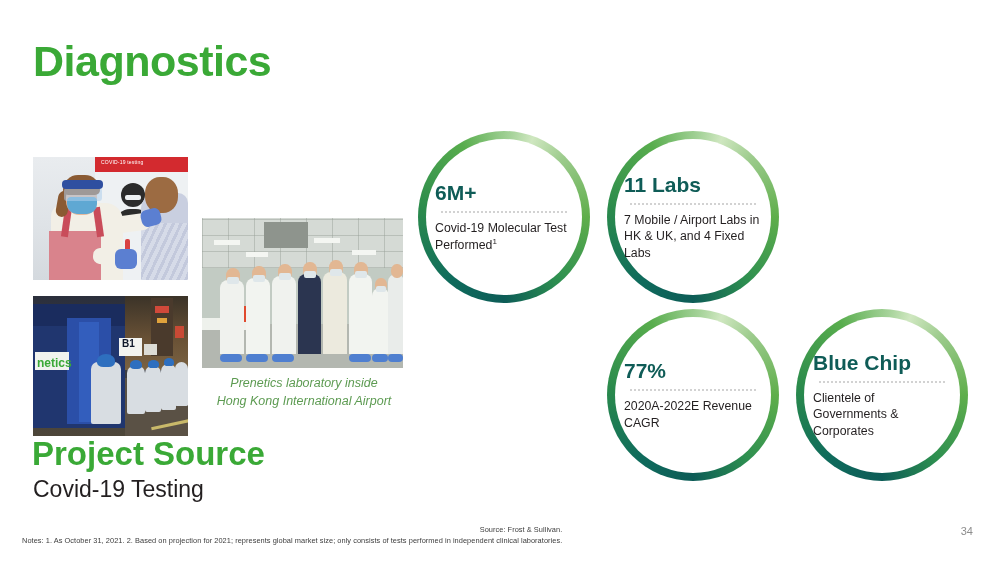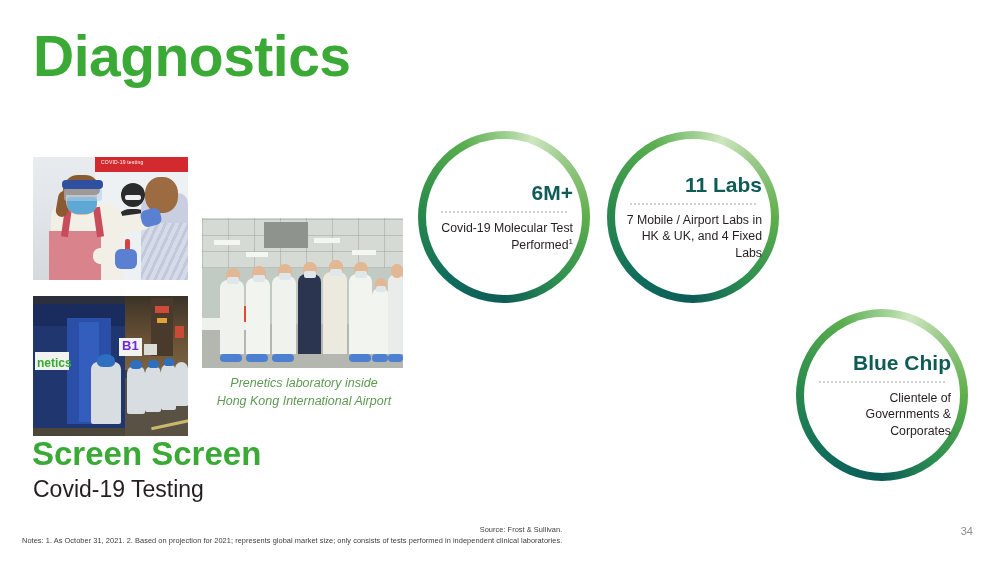--- a/index.html
+++ b/index.html
@@ -13,22 +13,22 @@
     position: relative;
     overflow: hidden;
     font-family: "Liberation Sans", sans-serif;
     color: #231f20;
   }
 
   
   .slide-title {
     position: absolute;
     left: 33px;
-    top: 28px;
-    font-size: 57px;
+    top: 40px;
+    font-size: 43px;
     font-weight: bold;
     color: #3aa936;
     letter-spacing: -0.5px;
     line-height: 1;
   }
 
   
   .photo {
     position: absolute;
     overflow: hidden;
@@ -75,21 +75,21 @@
   .p2-neon1 { position:absolute; left:122px; top:10px; width:14px; height:7px; background:#d1493a; }
   .p2-neon2 { position:absolute; left:124px; top:22px; width:10px; height:5px; background:#e0a23c; }
   .p2-neon3 { position:absolute; left:142px; top:30px; width:9px; height:12px; background:#c94a35; }
   .p2-tent { position:absolute; left:0; top:8px; width:92px; height:124px; background:#20366f; }
   .p2-tent-top { position:absolute; left:0; top:8px; width:92px; height:22px; background:#1a2c5e; }
   .p2-tent-flap { position:absolute; left:34px; top:22px; width:44px; height:106px; background:#2b4fa8; }
   .p2-tent-flap2 { position:absolute; left:46px; top:26px; width:20px; height:100px; background:#3763c4; opacity:.75; }
   .p2-sign { position:absolute; left:2px; top:56px; width:34px; height:18px; background:#f1f3ee; }
   .p2-sign-txt { position:absolute; left:4px; top:60px; font-size:12px; color:#3aa936; font-weight:700; }
   .p2-b1 { position:absolute; left:86px; top:42px; width:23px; height:18px; background:#f2f3f0; }
-  .p2-b1-txt { position:absolute; left:89px; top:43px; font-size:13px; font-weight:bold; color:#6d28d9; line-height:1; }
+  .p2-b1-txt { position:absolute; left:89px; top:43px; font-size:10px; font-weight:bold; color:#0f172a; line-height:1; }
   .p2-b2 { position:absolute; left:111px; top:48px; width:13px; height:11px; background:#dcdcd6; }
   .p2-worker { position:absolute; background:#d8dde2; border-radius:7px 7px 2px 2px; }
   .p2-helmet { position:absolute; background:#2e6fbf; border-radius:50% 50% 35% 35%; }
   .p2-road { position:absolute; left:92px; bottom:0; right:0; height:58px; background:#5a5145; }
   .p2-line { position:absolute; left:118px; bottom:10px; width:40px; height:3px; background:#c9b96a; transform:rotate(-12deg); }
 
   
   #photo-lab { left: 202px; top: 218px; width: 201px; height: 150px; }
   .p3-bg { position:absolute; inset:0; background:linear-gradient(180deg,#cfd6d1 0%, #c5ccc6 58%, #b9bdb6 100%); }
   .p3-ceiling { position:absolute; left:0; top:0; right:0; height:50px; background:#d5dad5; }
@@ -173,21 +173,21 @@
     content: "";
     position: absolute;
     left: 8px; top: 8px; right: 8px; bottom: 8px;
     border-radius: 50%;
     background: #ffffff;
   }
   .circle-content {
     position: relative;
     z-index: 2;
     width: 138px;
-    text-align: right;
+    text-align: left;
   }
   .stat-value {
     font-size: 21px;
     font-weight: bold;
     color: #0f5c57;
     line-height: 1.1;
     margin-bottom: 7px;
     white-space: nowrap;
   }
   .stat-rule {
@@ -348,21 +348,21 @@
     <div class="p3-head" style="left:189px;bottom:90px;width:12px;height:14px;"></div>
     <div class="p3-shoe" style="left:186px;width:15px;"></div>
   </div>
 </div>
 
 <div class="photo-caption">
   <span>Prenetics laboratory inside</span><br>
   <span>Hong Kong International Airport</span>
 </div>
 
-<div class="project-title">Screen Screen</div>
+<div class="project-title">Project Source</div>
 <div class="project-sub">Covid-19 Testing</div>
 
 <div class="circles">
 
   <div class="circle c-r0 c-c0">
     <div class="circle-content">
       <div class="stat-value">6M+</div>
       <div class="stat-rule"></div>
       <div class="stat-label"><span>Covid-19 Molecular Test Performed</span><sup>1</sup></div>
     </div>
@@ -371,20 +371,27 @@
   <div class="circle c-r0 c-c1">
     <div class="circle-content">
       <div class="stat-value">11 Labs</div>
       <div class="stat-rule"></div>
       <div class="stat-label"><span>7 Mobile / Airport Labs in HK &amp; UK, and 4 Fixed Labs</span><sup></sup></div>
     </div>
   </div>
 
 
 
+  <div class="circle c-r1 c-c1">
+    <div class="circle-content">
+      <div class="stat-value">77%</div>
+      <div class="stat-rule"></div>
+      <div class="stat-label"><span>2020A-2022E Revenue CAGR</span><sup></sup></div>
+    </div>
+  </div>
 
   <div class="circle c-r1 c-c2">
     <div class="circle-content">
       <div class="stat-value">Blue Chip</div>
       <div class="stat-rule"></div>
       <div class="stat-label"><span>Clientele of Governments &amp; Corporates</span><sup></sup></div>
     </div>
   </div>
 
 </div>

